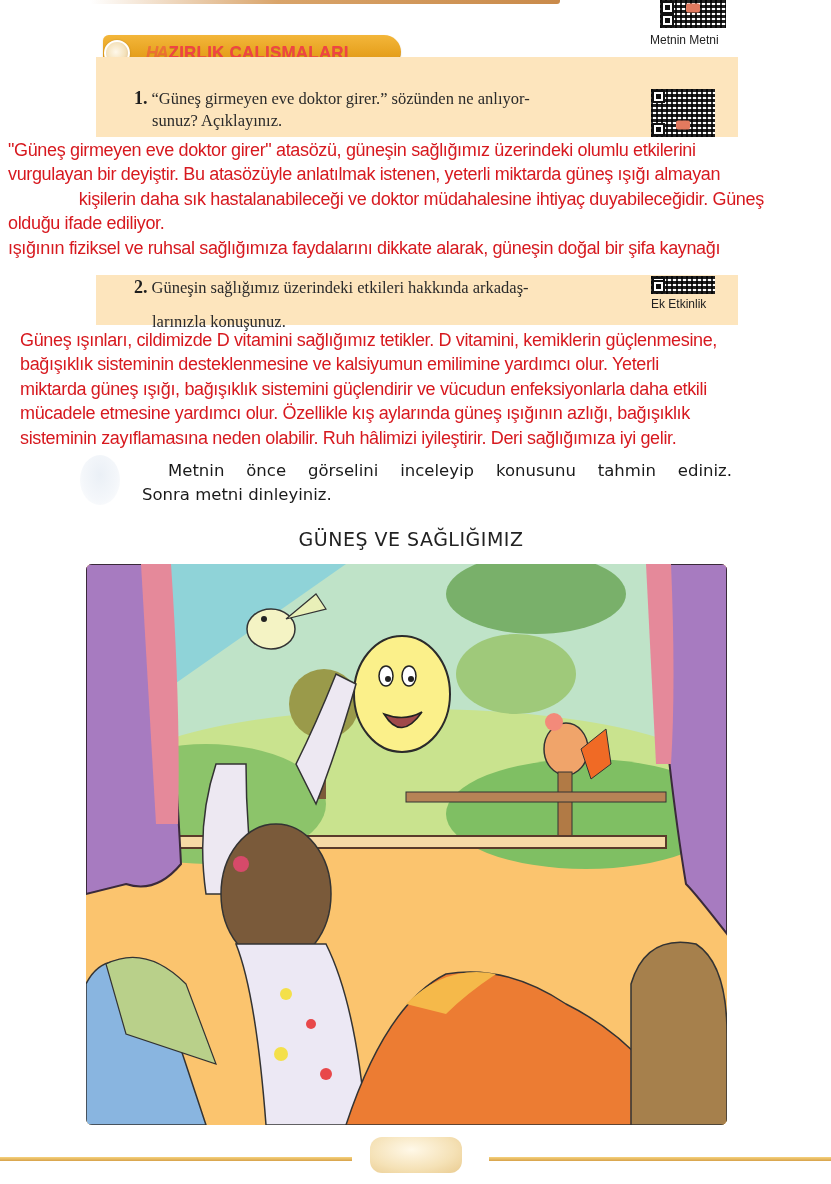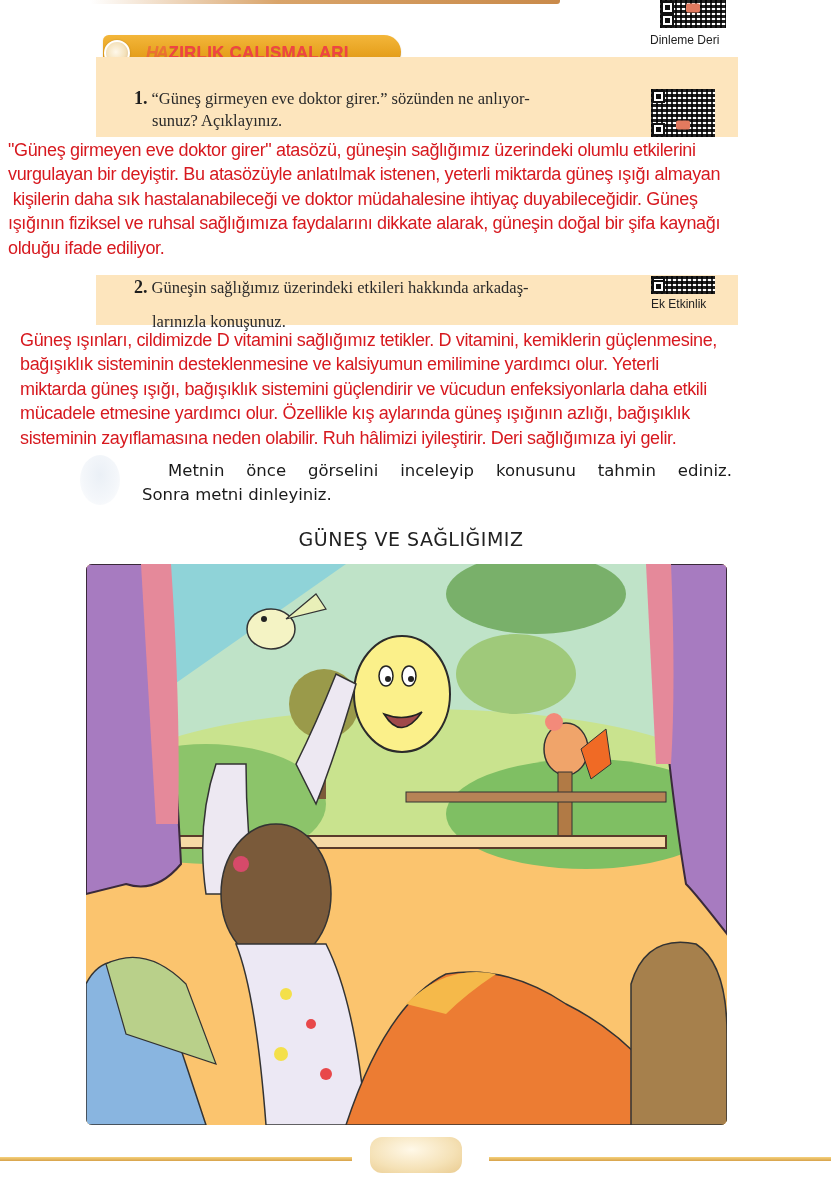--- a/index.html
+++ b/index.html
@@ -60,43 +60,43 @@
     background: radial-gradient(ellipse at 45% 35%, #fff7e4 0%, #f3dca9 60%, #e6c27c 100%); opacity: .85; }
 </style>
 </head>
 <body>
 
 <div class="top-rule"></div>
 
 <div class="qr" style="left:660px; top:0; width:66px; height:28px;">
   <span class="badge" style="top:30%;"></span>
 </div>
-<div class="qr-label" style="left:650px; top:33px;">Dinleme Deri</div>
+<div class="qr-label" style="left:650px; top:33px;">Metnin Metni</div>
 
 <div class="banner"></div>
 <div class="banner-icon"></div>
 <div class="banner-text">
   <span style="opacity:.55; font-style:italic; letter-spacing:-2px; margin-right:2px;">HA</span><span>ZIRLIK ÇALIŞMALARI</span>
 </div>
 
 <div class="beige-box"></div>
 <div class="question" style="left:134px; top:87px; width:505px;">
   <div><span class="num">1.</span><span>“Güneş girmeyen eve doktor girer.” sözünden ne anlıyor-</span></div>
   <div style="padding-left:18px;">sunuz? Açıklayınız.</div>
 </div>
 <div class="qr" style="left:651px; top:89px; width:64px; height:48px;">
   <span class="badge" style="top:75%;"></span>
 </div>
 
 <div class="answer" style="top:138px;">
   <div>"Güneş girmeyen eve doktor girer" atasözü, güneşin sağlığımız üzerindeki olumlu etkilerini</div>
   <div>vurgulayan bir deyiştir. Bu atasözüyle anlatılmak istenen, yeterli miktarda güneş ışığı almayan</div>
-  <div style="white-space:pre;"> kişilerin daha sık hastalanabileceği ve doktor müdahalesine ihtiyaç duyabileceğidir. Güneş</div>
+  <div style="white-space:pre;text-align:center;"> kişilerin daha sık hastalanabileceği ve doktor müdahalesine ihtiyaç duyabileceğidir. Güneş</div>
+  <div>olduğu ifade ediliyor.</div>
   <div>ışığının fiziksel ve ruhsal sağlığımıza faydalarını dikkate alarak, güneşin doğal bir şifa kaynağı</div>
-  <div>olduğu ifade ediliyor.</div>
 </div>
 
 <div class="beige-box2"></div>
 <div class="question" style="left:134px; top:276px; width:505px;">
   <div><span class="num">2.</span><span>Güneşin sağlığımız üzerindeki etkileri hakkında arkadaş-</span></div>
   <div style="padding-left:18px;margin-top:12px;">larınızla konuşunuz.</div>
 </div>
 <div class="qr" style="left:651px; top:276px; width:64px; height:18px;"></div>
 <div class="qr-label" style="left:651px; top:297px; font-size:12px;">Ek Etkinlik</div>
 

